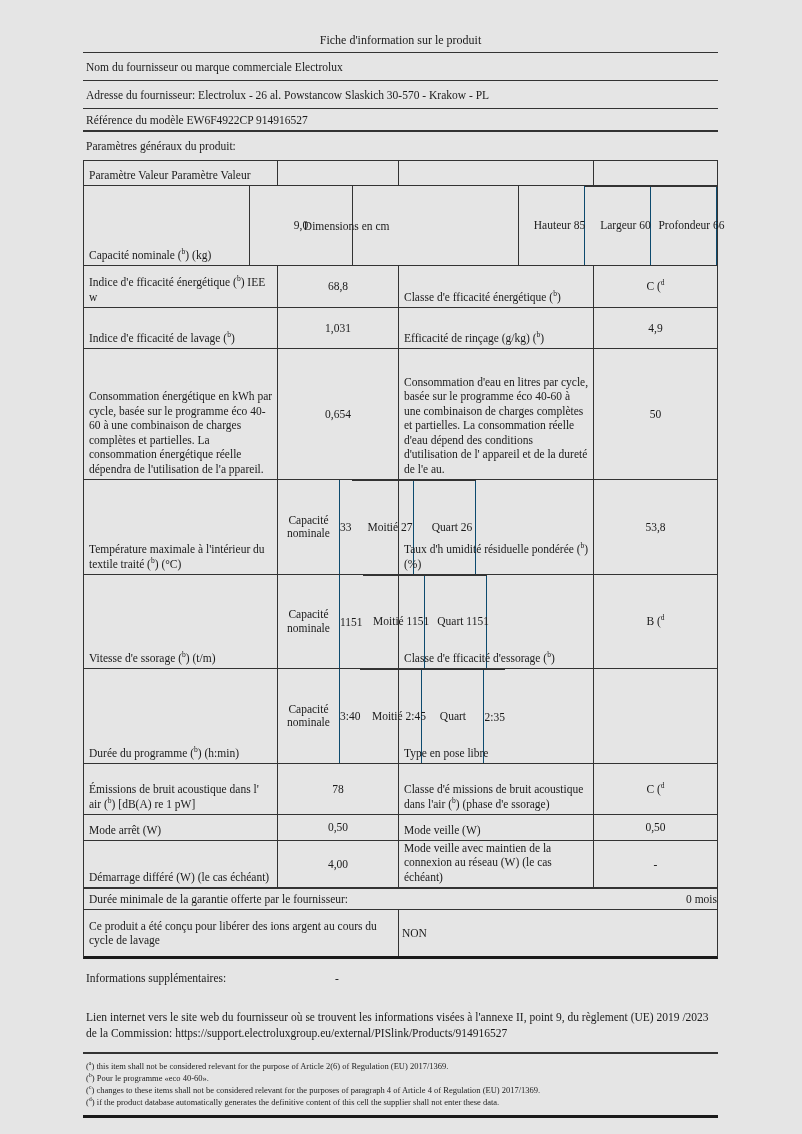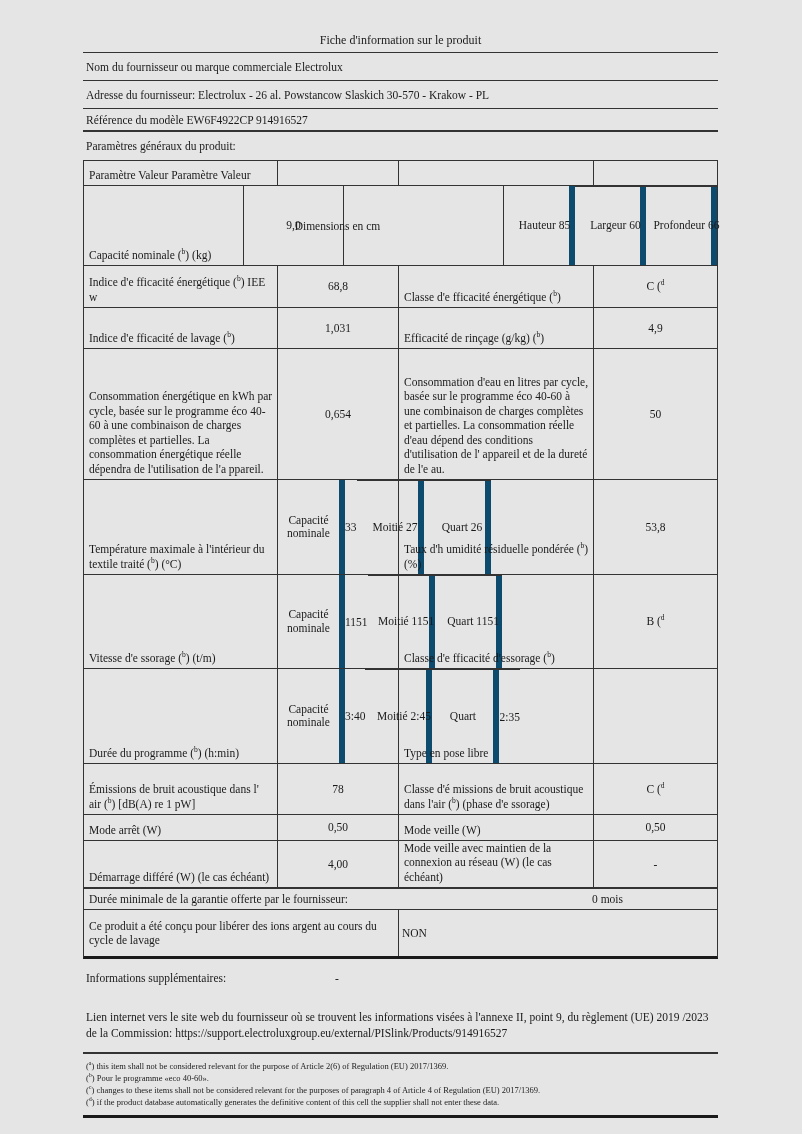--- a/index.html
+++ b/index.html
@@ -29,41 +29,41 @@
   .val{display:flex;align-items:center;justify-content:center;text-align:right;line-height:1.26;}
   sup.fn{font-size:7.5px;vertical-align:super;line-height:0;}
   .pull .t{margin-left:-53px;white-space:nowrap;}
   .c3.pull{display:flex;align-items:center;padding-left:4px;overflow:visible;}
 
   .subcol{display:flex;flex-direction:row;padding:0;}
   .sub-row{display:flex;flex:1;border-top:1px solid #333;box-sizing:border-box;}
   .sub-row:first-child{border-top:none;}
   .sub-l{width:61px;display:flex;align-items:center;justify-content:center;text-align:center;
     line-height:1.15;box-sizing:border-box;overflow:visible;}
-  .sub-v{flex:1;border-left:6px solid #0c4a6e;display:flex;align-items:center;justify-content:center;box-sizing:border-box;}
+  .sub-v{flex:1;border-left:1px solid #0c4a6e;display:flex;align-items:center;justify-content:center;box-sizing:border-box;}
   .nw{white-space:nowrap;}
   .shift{transform:translateX(8px);}
   .dim-l{width:65px;}
 
   .h-header{height:24px;}
   .h-capacity{height:80px;}
   .h-eei{height:42px;}
   .h-wash{height:41px;}
   .h-conso{height:131px;}
   .h-temp{height:95px;}
   .h-spin{height:94px;}
   .h-dur{height:95px;}
   .h-noise{height:51px;}
   .h-off{height:26px;}
   .h-delay{height:47px;}
   .h-warranty{height:22px;border-top-width:2px;}
   .h-ions{height:47px;}
 
   .warranty-label{flex:1;display:flex;align-items:center;padding-left:5px;}
-  .warranty-value{width:125px;display:flex;align-items:center;padding-left:4px;}
+  .warranty-value{width:125px;display:flex;align-items:center;padding-left:4px;justify-content:flex-end;}
   .ions-l{width:314px;display:flex;align-items:center;padding:3px 6px 3px 5px;line-height:1.26;box-sizing:border-box;}
   .ions-v{flex:1;border-left:1px solid #333;display:flex;align-items:center;padding-left:3px;box-sizing:border-box;}
 
   .info2-row{position:relative;margin-top:11px;height:16px;display:flex;align-items:center;padding-left:3px;}
   .info2-dash{position:absolute;left:252px;top:0;height:16px;display:flex;align-items:center;}
   .link-row{margin-top:23px;padding-left:3px;line-height:1.42;}
   .rule{border-top:2px solid #333;margin-top:10px;}
   .footnotes{margin-top:6px;padding-left:3px;font-size:8.5px;line-height:12px;color:#222;}
   .footnotes sup{font-size:6px;vertical-align:super;line-height:0;}
   .final-rule{border-top:3px solid #1a1a1a;margin-top:7px;}

